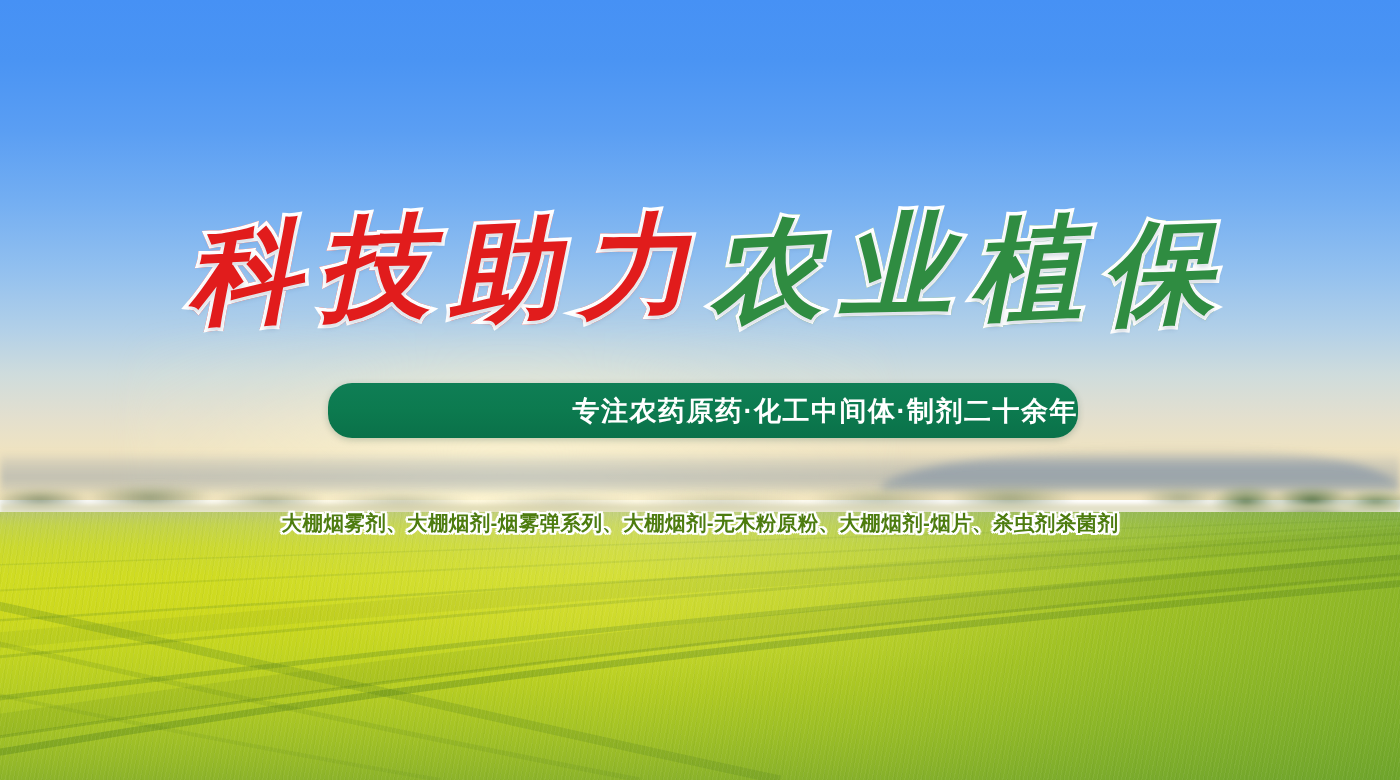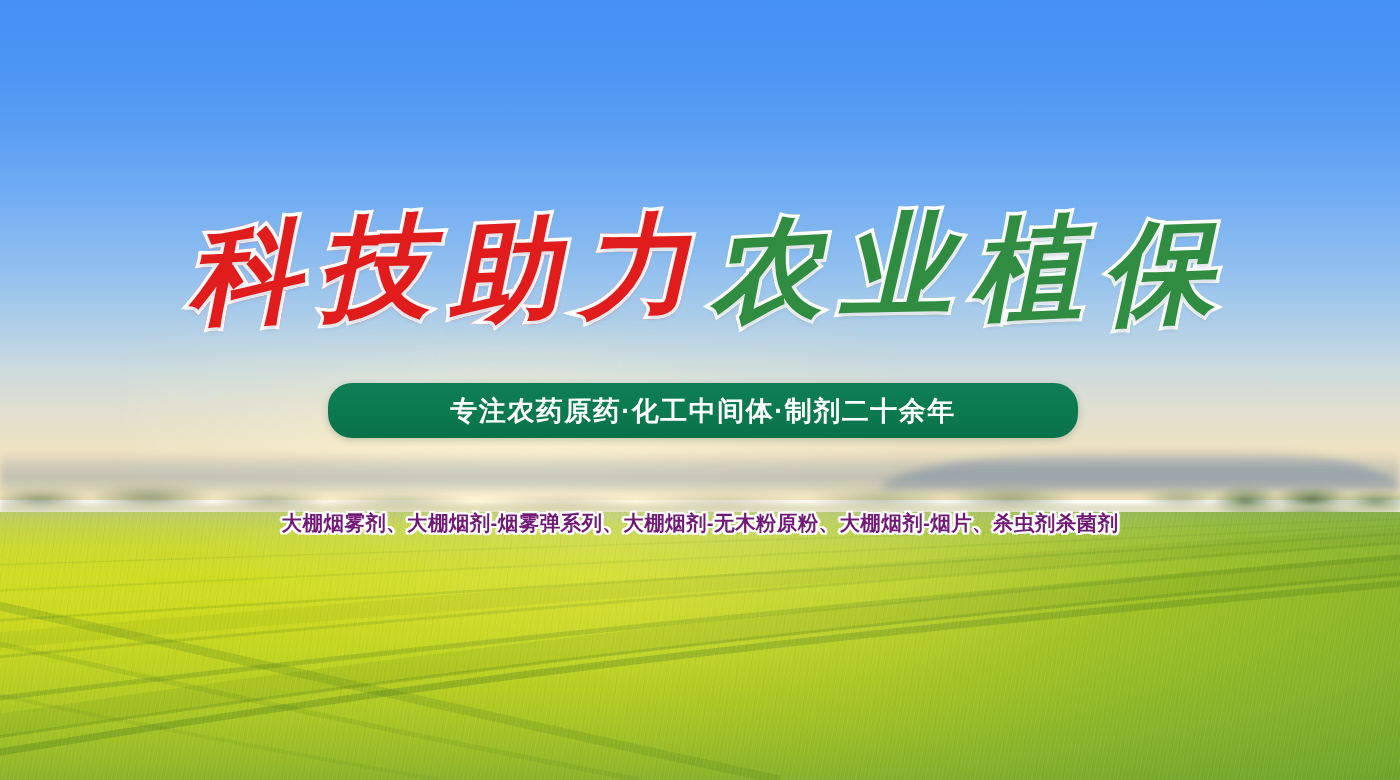--- a/index.html
+++ b/index.html
@@ -196,42 +196,42 @@
   .title .ch:nth-child(6){transform:rotate(-1deg) translateY(-4px);}
   .title .ch:nth-child(7){transform:rotate(-2.5deg) translateY(0px);}
   .title .ch:nth-child(8){transform:rotate(-2deg) translateY(3px);}
 
   
   .subtitle-pill{
     position:absolute;left:328px;top:383px;
     width:750px;height:55px;
     background:linear-gradient(to bottom,#0f7e55 0%,#0c7a4f 50%,#0a7149 100%);
     border-radius:24px;
-    display:flex;align-items:center;justify-content:center;
+    display:flex;align-items:center;justify-content:flex-end;
     box-shadow:0 2px 7px rgba(10,60,40,.22);
   }
   .subtitle-text{
     color:#ffffff;
     font-family:"Liberation Sans","DejaVu Sans",sans-serif;
     font-size:27px;
     font-weight:bold;
     letter-spacing:1.5px;
     white-space:nowrap;
   }
 
   
   .products{
     position:absolute;left:0;top:503px;width:1400px;
     text-align:center;
   }
   .product-line{
     font-family:"Liberation Sans","DejaVu Sans",sans-serif;
     font-size:20.5px;
     font-weight:bold;
-    color:#701a75;
+    color:#4d7c0f;
     letter-spacing:.4px;
     line-height:40px;
     white-space:nowrap;
     text-shadow:
       -2px -2px 0 #fff, 2px -2px 0 #fff, -2px 2px 0 #fff, 2px 2px 0 #fff,
       -2px 0 0 #fff, 2px 0 0 #fff, 0 -2px 0 #fff, 0 2px 0 #fff,
       -3px 0 1px rgba(255,255,255,.8), 3px 0 1px rgba(255,255,255,.8);
   }
 </style>
 </head>

